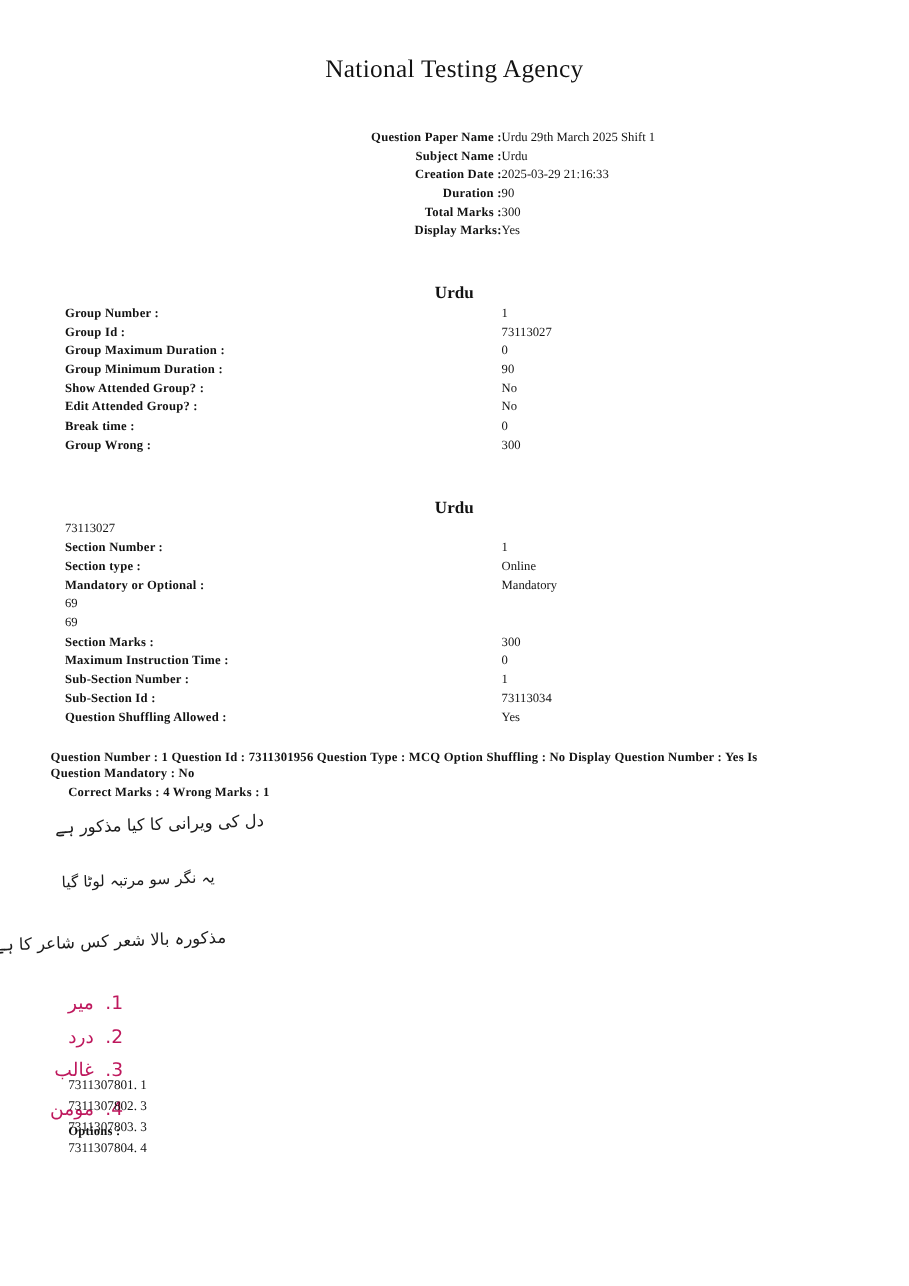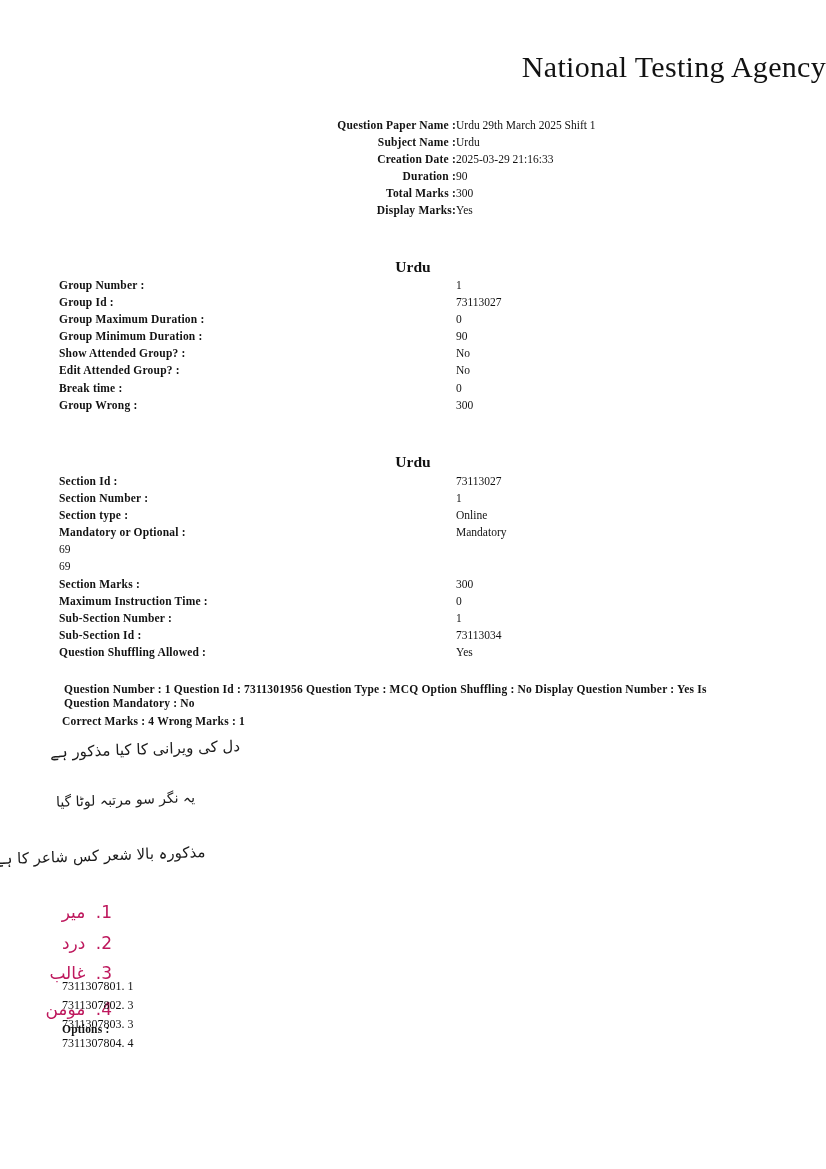--- a/index.html
+++ b/index.html
@@ -10,22 +10,22 @@
     background: #ffffff;
     font-family: "Liberation Serif", serif;
     color: #121212;
     overflow: hidden;
   }
   .doc-title {
     position: absolute;
     top: 50px;
     left: 0;
     width: 100%;
-    text-align: right;
-    font-size: 30px;
+    text-align: center;
+    font-size: 23px;
     font-weight: 400;
     letter-spacing: 0.3px;
   }
   .info-block {
     position: absolute;
     left: 59px;
     width: 760px;
     font-size: 11.5px;
   }
   .info-block .row {
@@ -49,21 +49,21 @@
     width: 100%;
     text-align: center;
     font-weight: bold;
     font-size: 15.5px;
     line-height: 17px;
   }
   .heading-1 { top: 258px; }
   .heading-2 { top: 453px; }
   .question-meta {
     position: absolute;
-    left: 64px;
+    left: 46px;
     top: 682px;
     width: 720px;
     font-weight: bold;
     font-size: 11.5px;
     line-height: 14.2px;
     letter-spacing: 0.2px;
   }
   .marks-line {
     position: absolute;
     left: 62px;
@@ -186,21 +186,20 @@
     <div class="row">
       <span class="lbl">Group Wrong :</span>
       <span class="val">300</span>
     </div>
   </div>
 
   <div class="section-heading heading-2">Urdu</div>
 
   <div class="info-block block-3">
     <div class="row">
-      <span class="lbl">Section Id :</span>
       <span class="val">73113027</span>
     </div>
     <div class="row">
       <span class="lbl">Section Number :</span>
       <span class="val">1</span>
     </div>
     <div class="row">
       <span class="lbl">Section type :</span>
       <span class="val">Online</span>
     </div>

